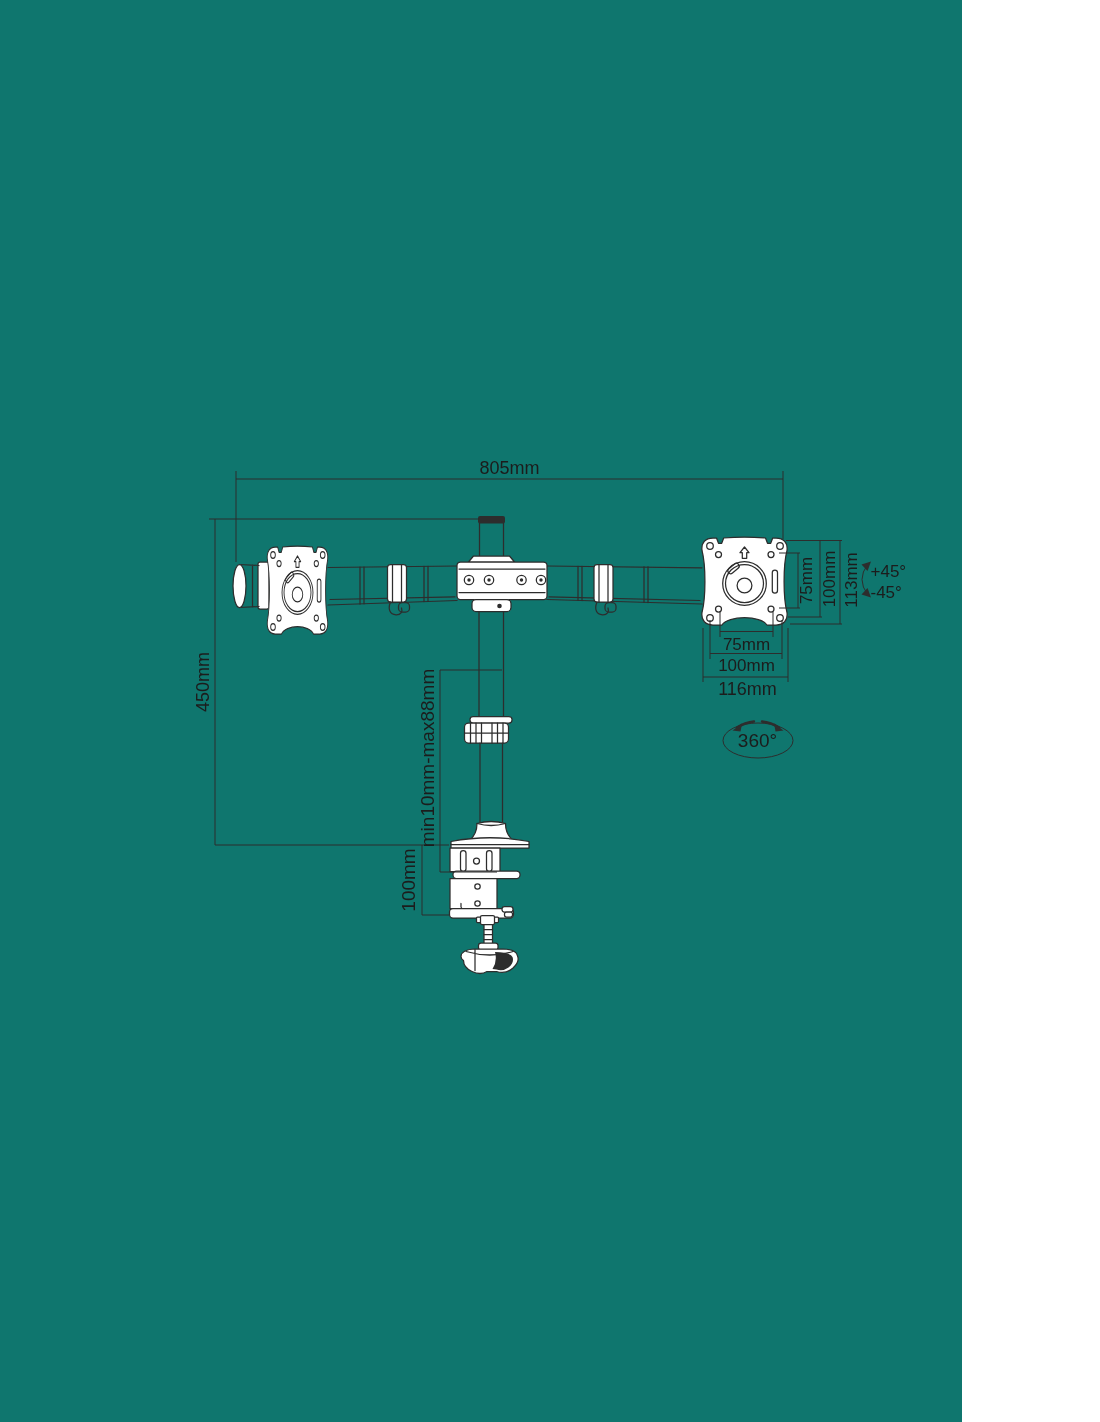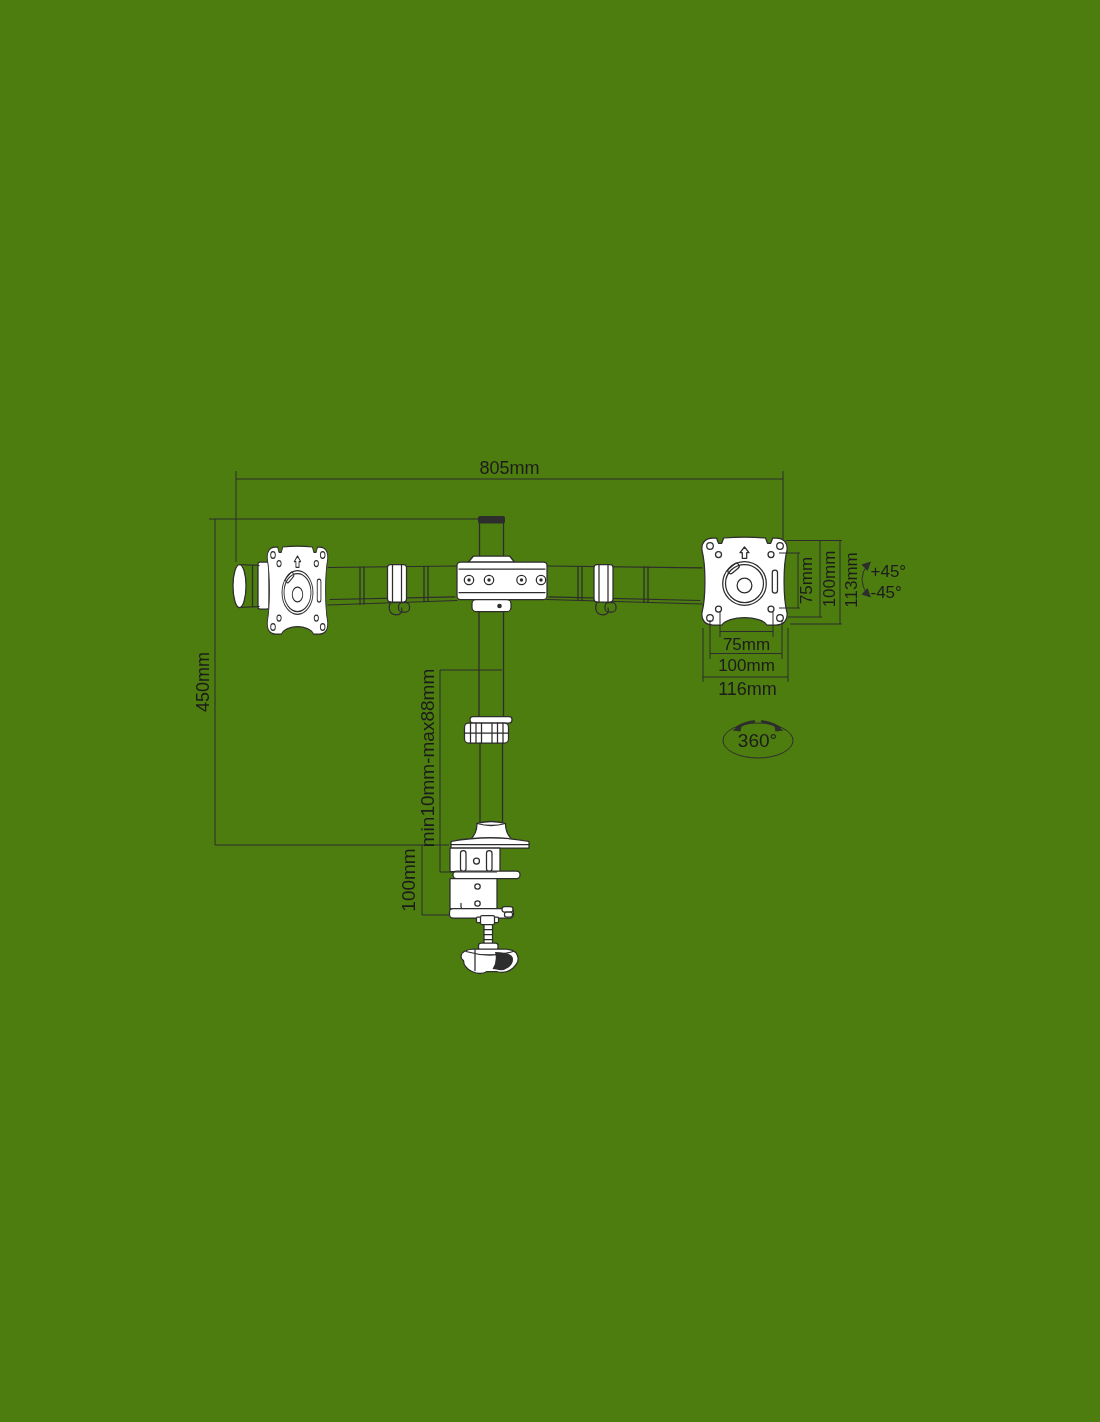--- a/index.html
+++ b/index.html
@@ -1,16 +1,16 @@
 <!DOCTYPE html>
 <html><head>
 <meta charset="utf-8">
 <style>
   html,body{margin:0;padding:0;background:#ffffff;}
-  .canvas{position:relative;width:1100px;height:1422px;background:#4d7c0f;overflow:hidden;}
+  .canvas{position:relative;width:962px;height:1422px;background:#0f766e;overflow:hidden;}
   svg{position:absolute;left:0;top:0;display:block;}
   .s  {fill:none;stroke:#2d2d2d;stroke-width:1.25;stroke-linecap:round;stroke-linejoin:round;}
   .sw {fill:#ffffff;stroke:#2d2d2d;stroke-width:1.25;stroke-linejoin:round;}
   .dim{fill:none;stroke:#2d2d2d;stroke-width:1;}
   .thk{fill:none;stroke:#2d2d2d;stroke-width:2.4;stroke-linecap:round;}
   .ink{fill:#2d2d2d;stroke:none;}
   text{font-family:"Liberation Sans","DejaVu Sans",sans-serif;fill:#1c1c1c;}
 </style>
 </head>
 <body>

